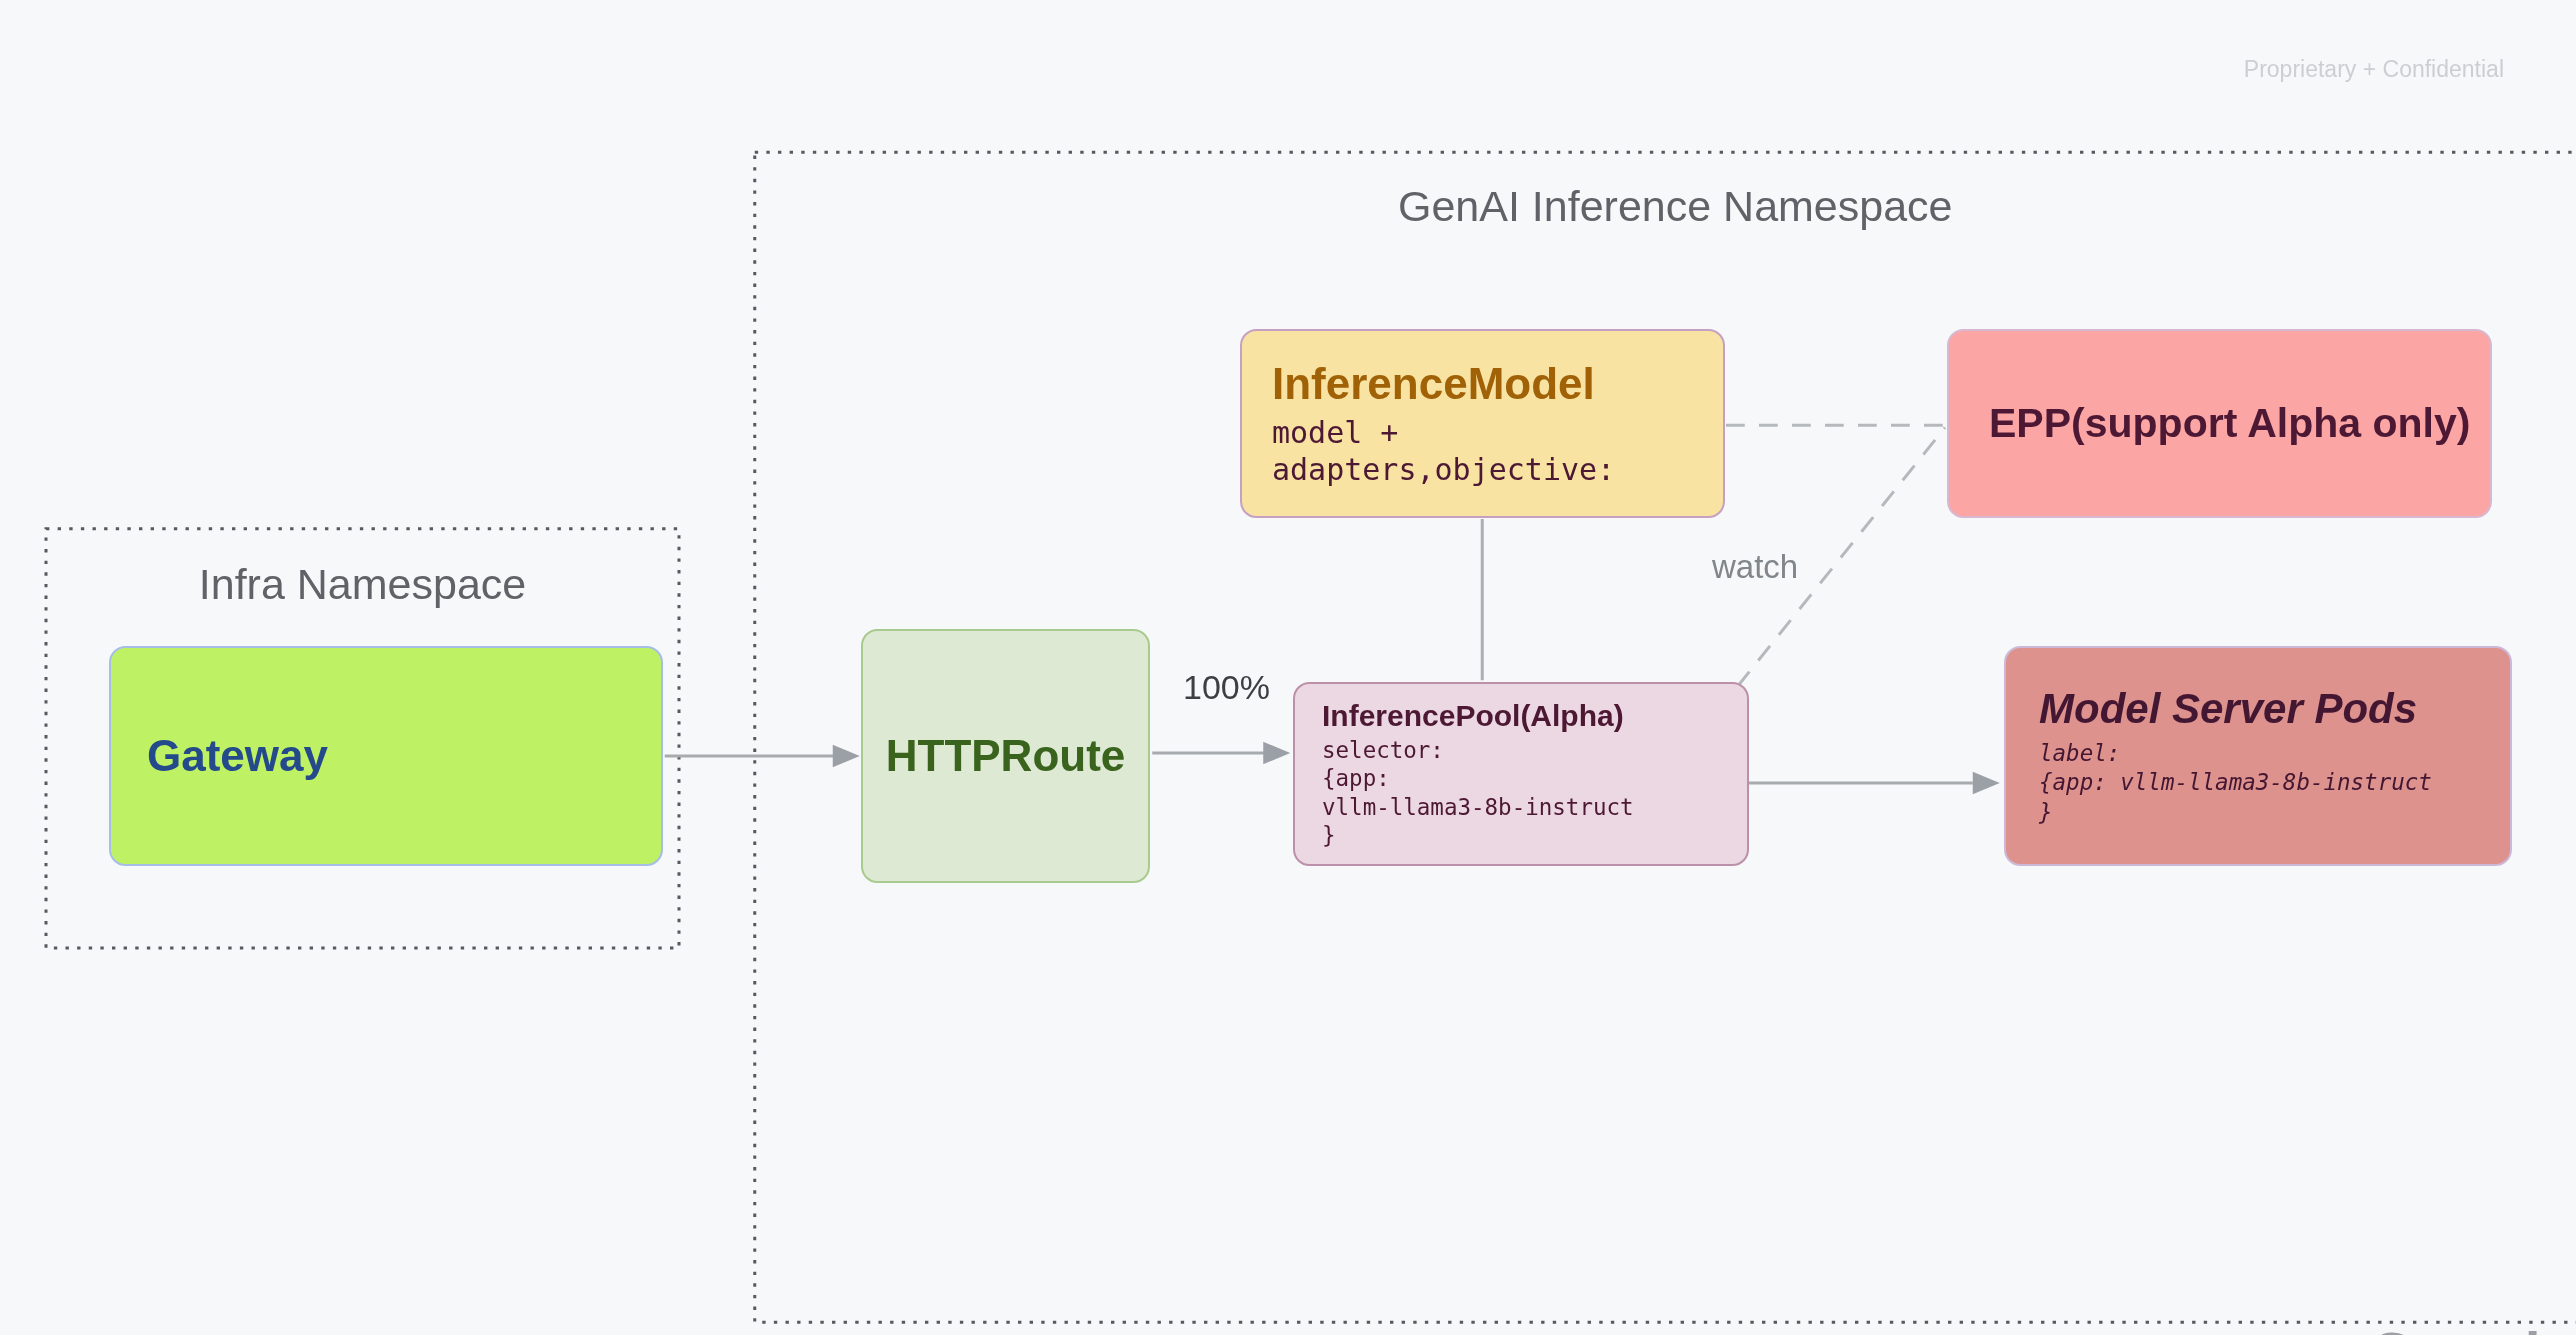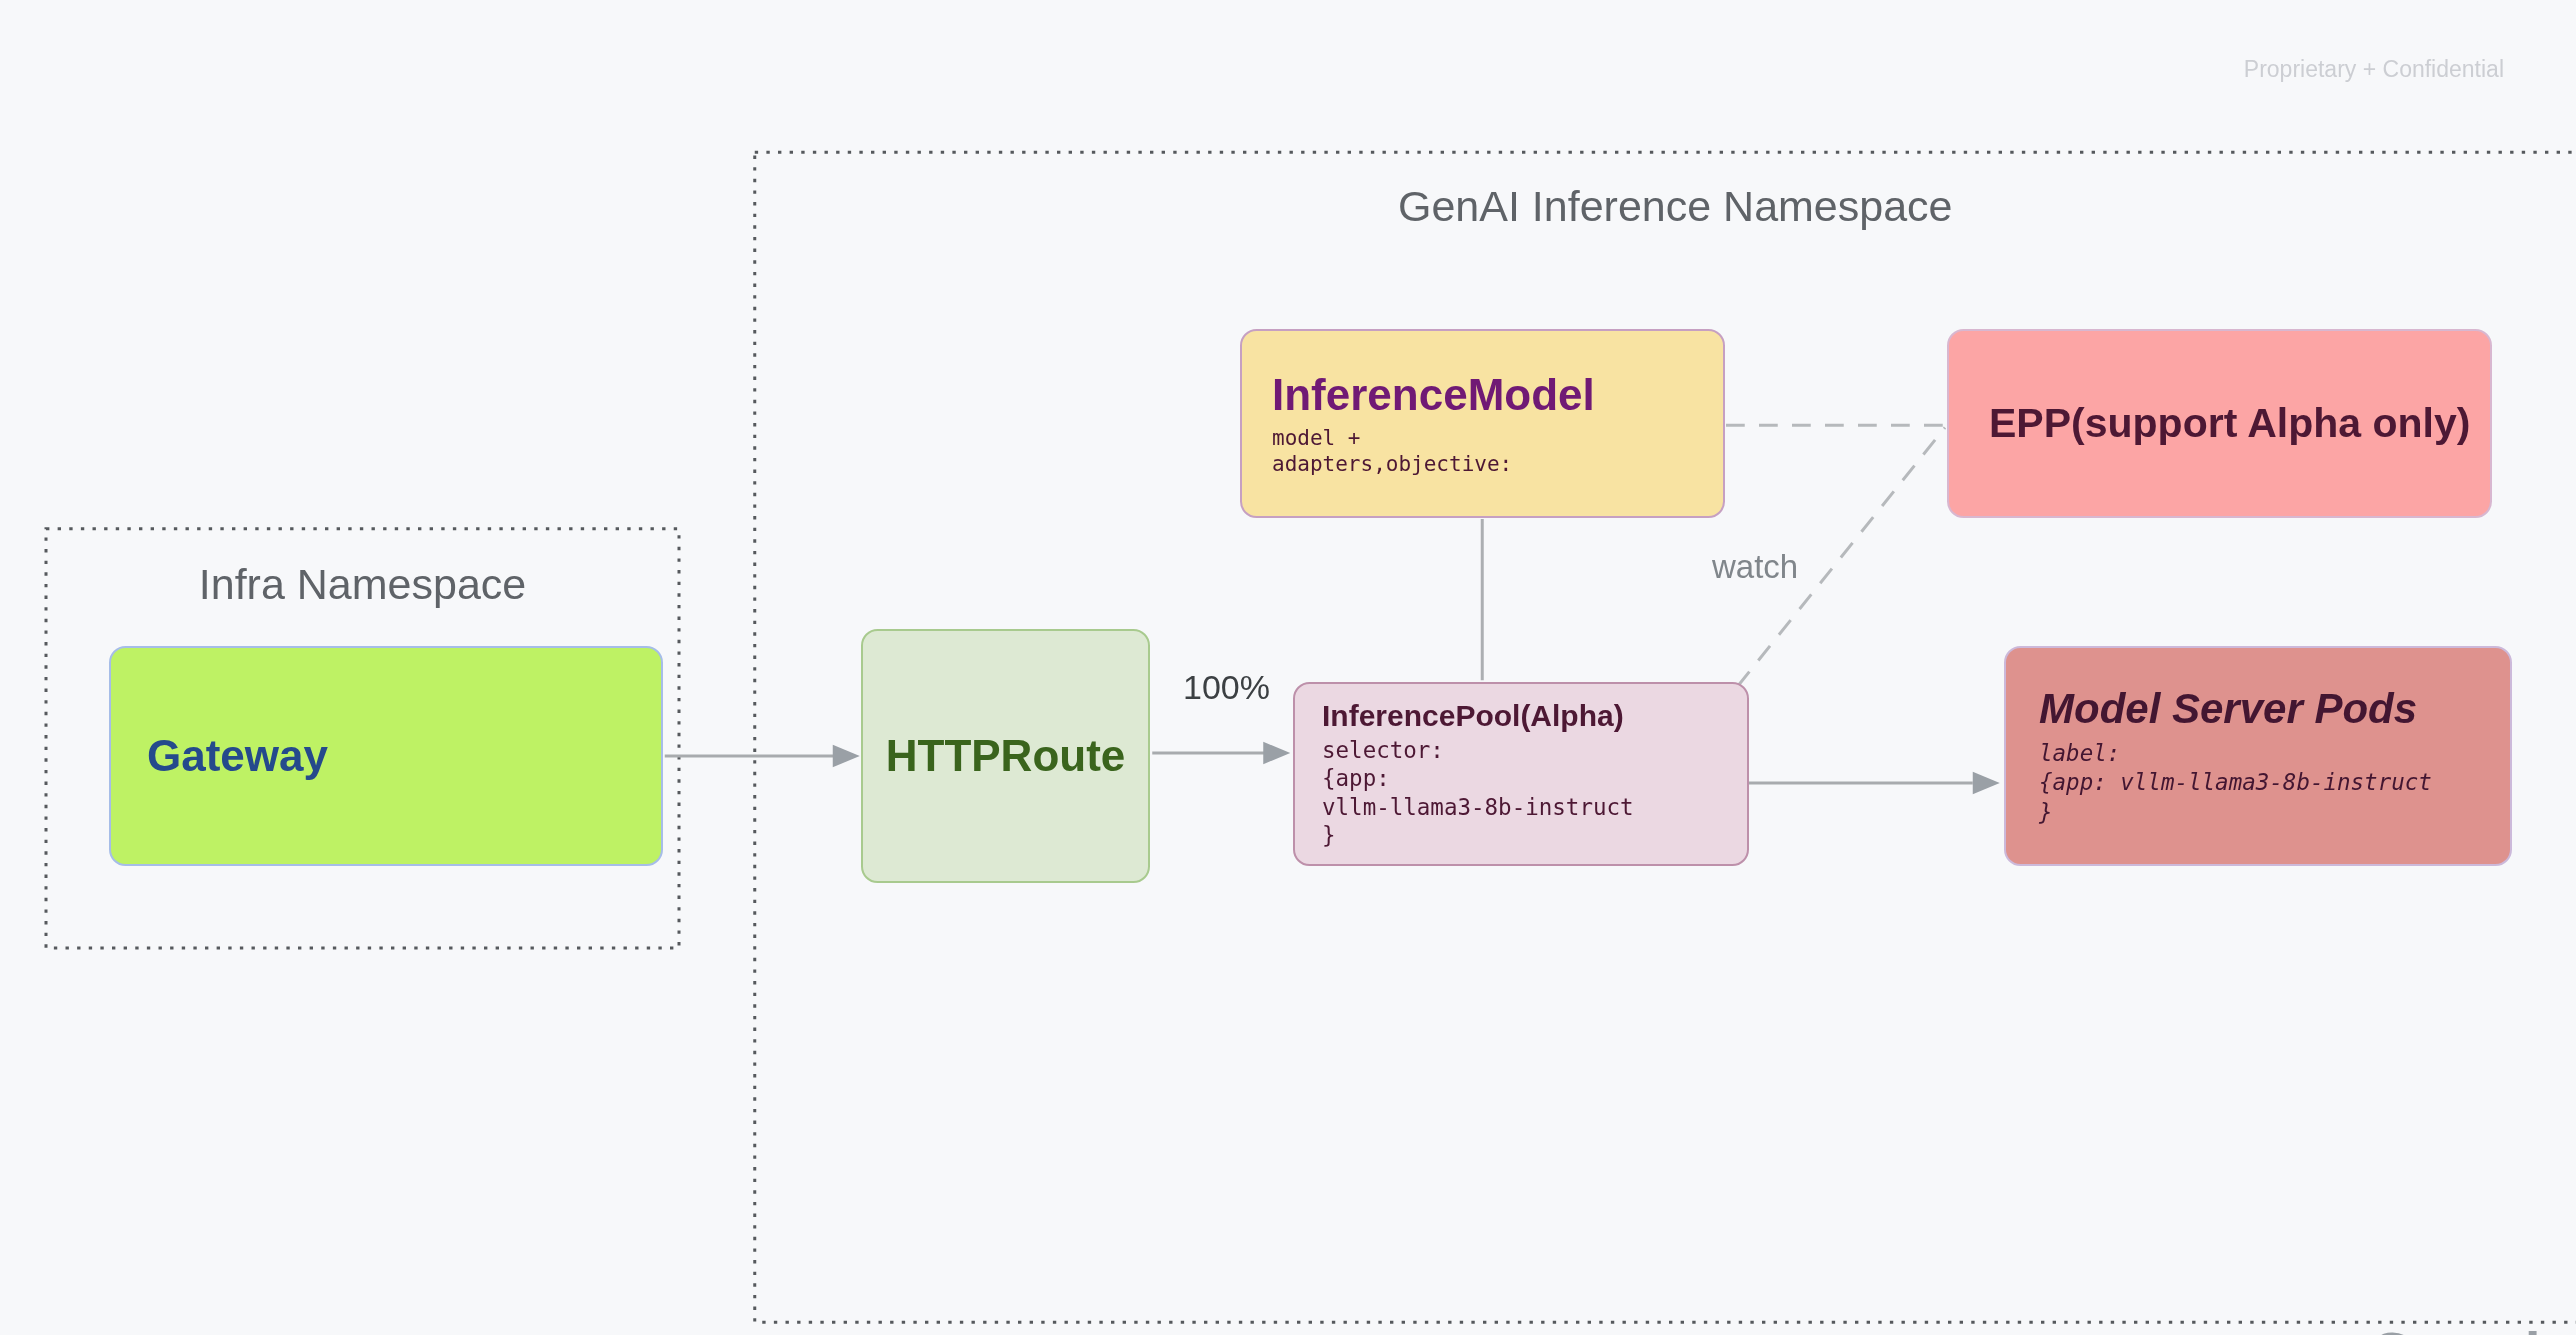--- a/index.html
+++ b/index.html
@@ -72,22 +72,22 @@
     align-items: center;
   }
   #httproute .title { font-size: 44px; color: #3a641d; }
 
   
   #inference-model {
     left: 1240px; top: 329px; width: 485px; height: 189px;
     background: #f8e3a2; border: 2.3px solid #c6a0c2;
     padding-left: 30px;
   }
-  #inference-model .title { font-size: 44px; color: #701a75; margin-bottom: 6px; }
-  #inference-model .body { font-size: 21px; color: #4d1834; line-height: 1.22; }
+  #inference-model .title { font-size: 44px; color: #a16207; margin-bottom: 6px; }
+  #inference-model .body { font-size: 30px; color: #4d1834; line-height: 1.22; }
 
   
   #epp {
     left: 1947px; top: 329px; width: 545px; height: 189px;
     background: #fca5a5; border: 2.3px solid #d8b7d0;
     padding-left: 40px;
   }
   #epp .title { font-size: 41px; color: #4d1834; }
 
   

